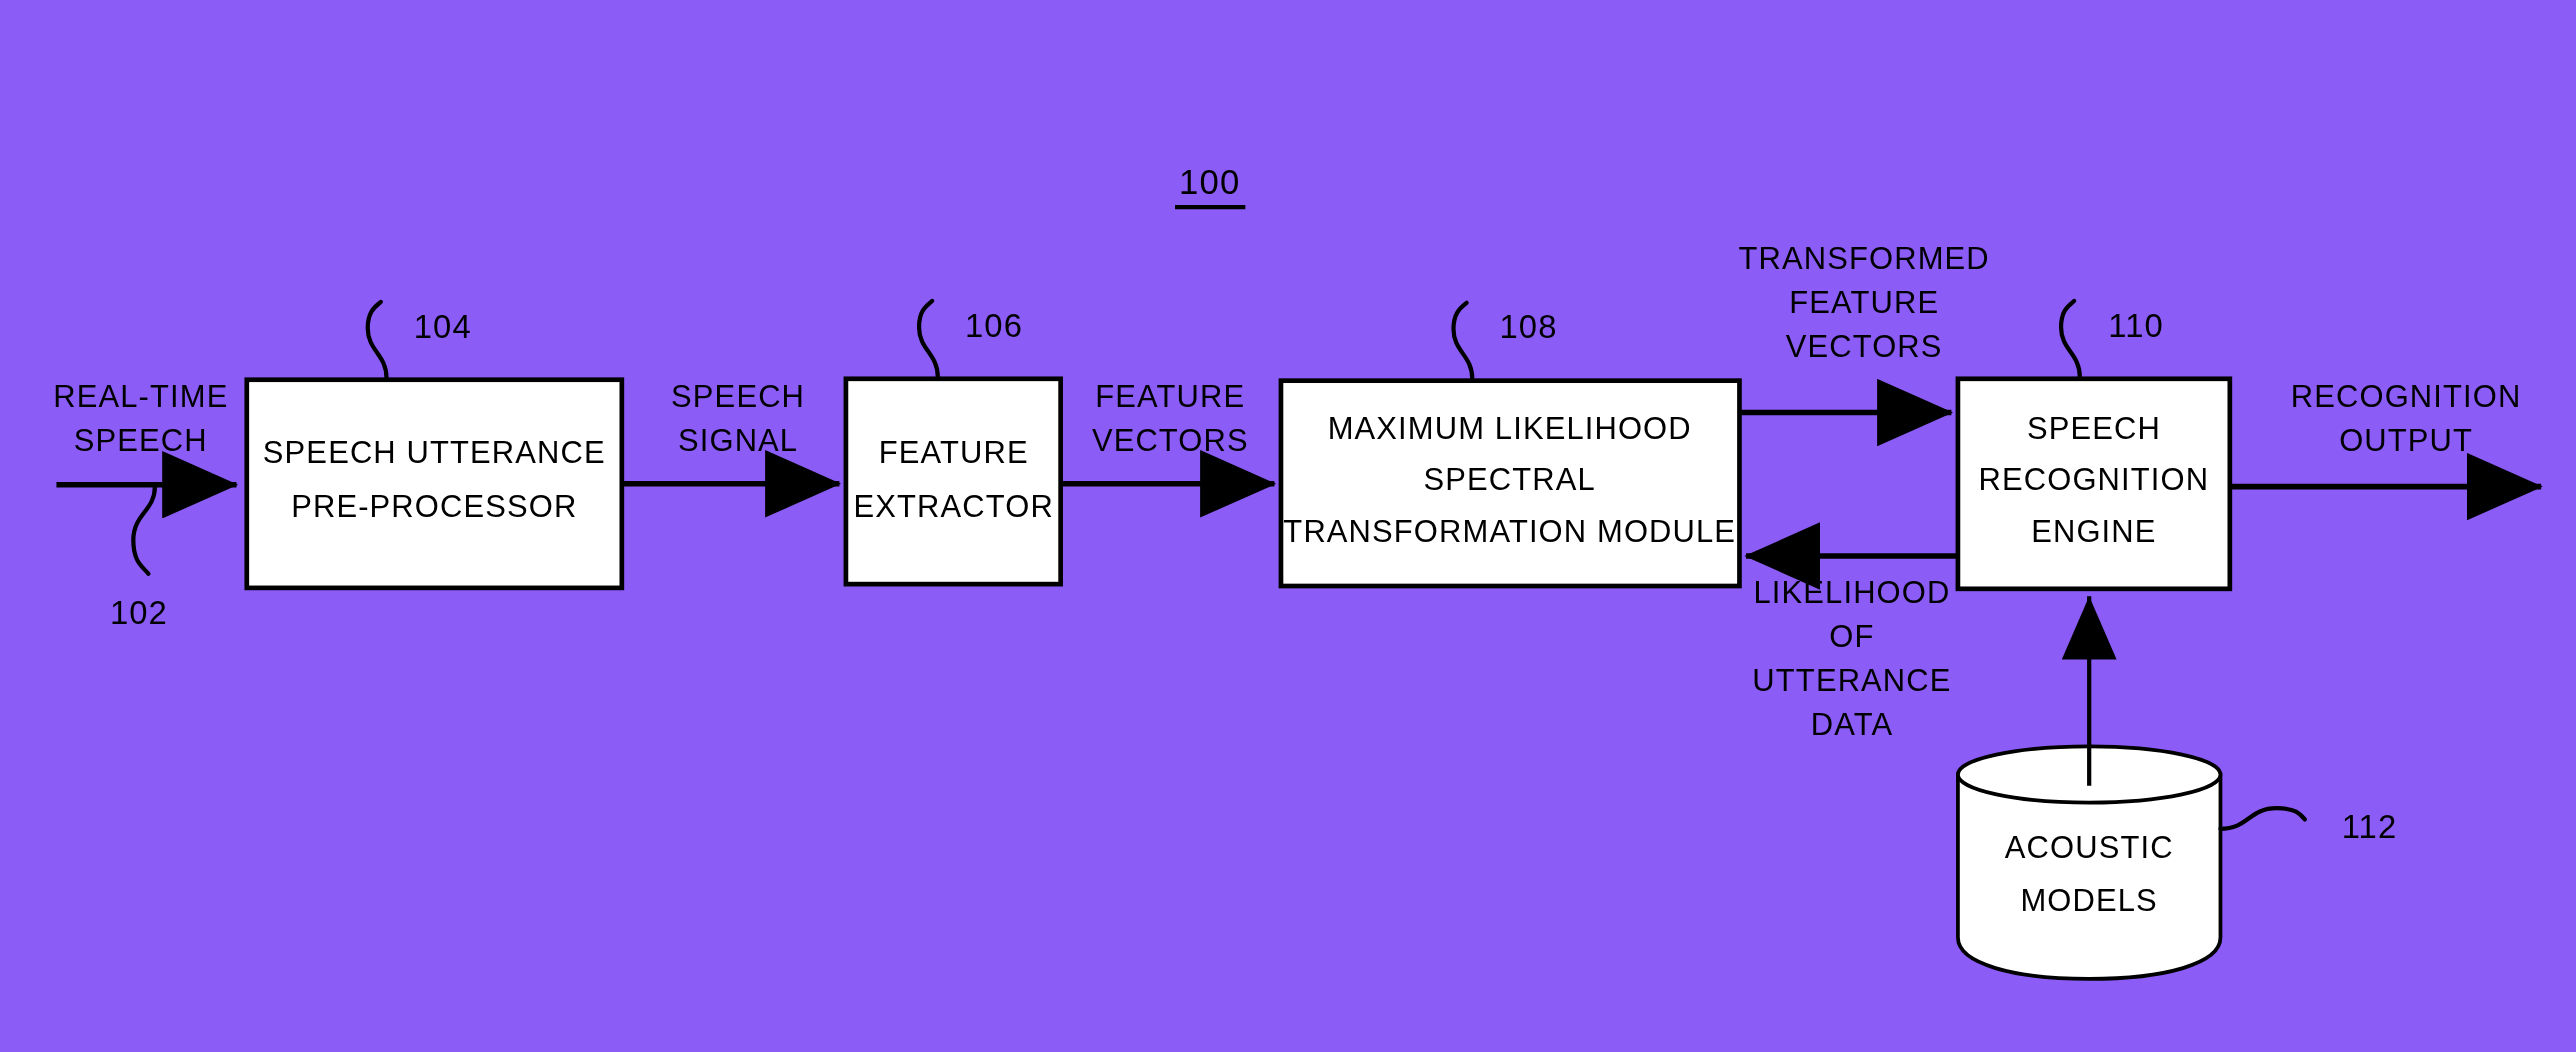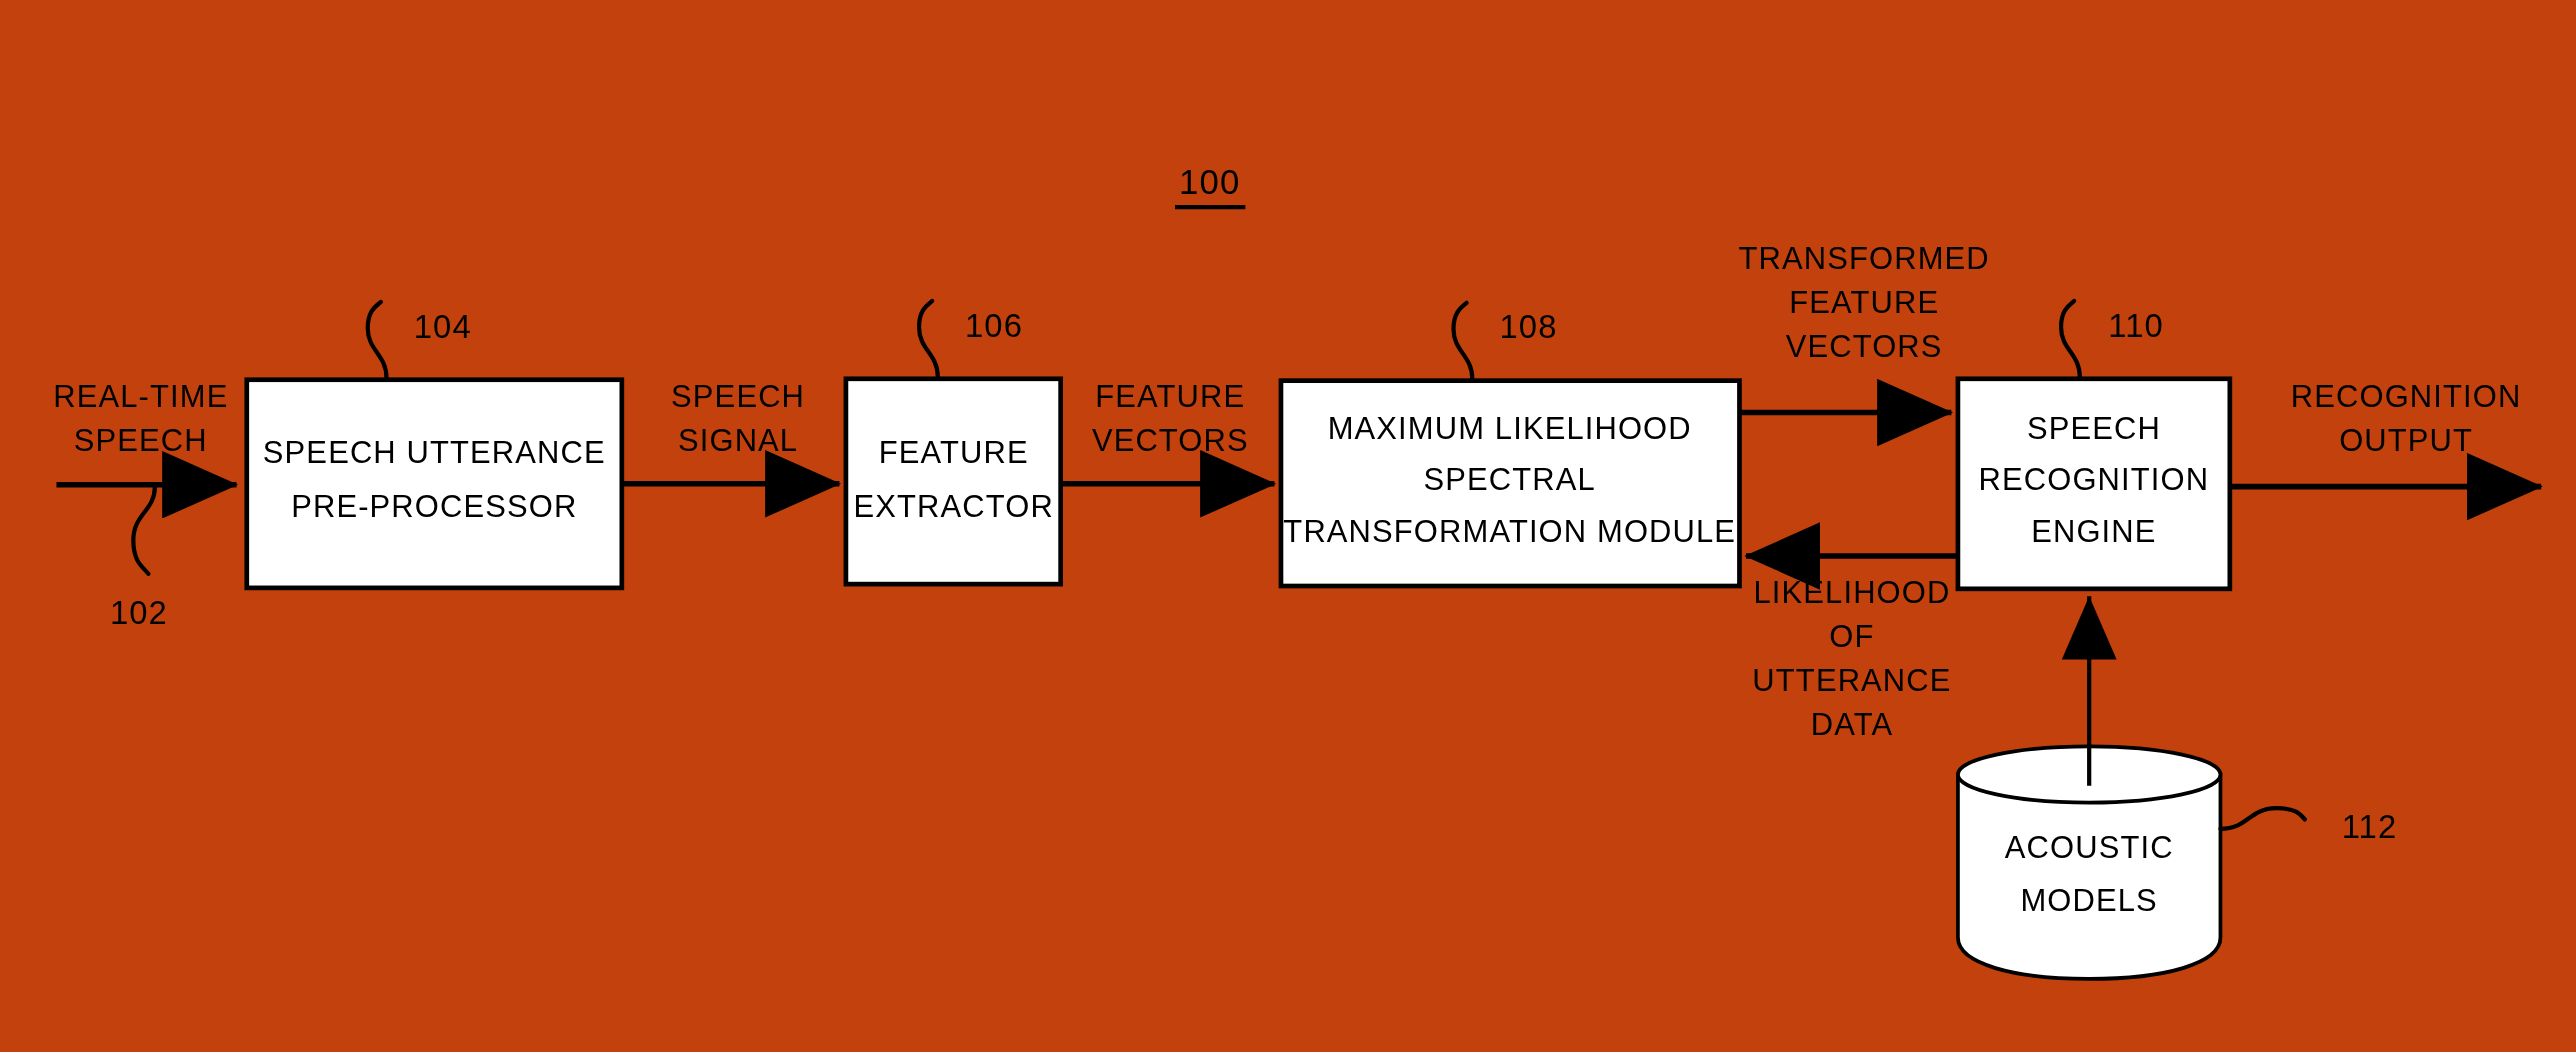--- a/index.html
+++ b/index.html
@@ -8,21 +8,21 @@
     padding: 0;
     background: #ffffff;
   }
   body {
     font-family: "Liberation Sans", sans-serif;
   }
   #figure-root {
     position: relative;
     width: 2576px;
     height: 1052px;
-    background: #c2410c;
+    background: #8b5cf6;
     overflow: hidden;
   }
   #figure-svg {
     position: absolute;
     left: 0;
     top: 0;
     width: 2576px;
     height: 1052px;
   }
   .dia-text {

